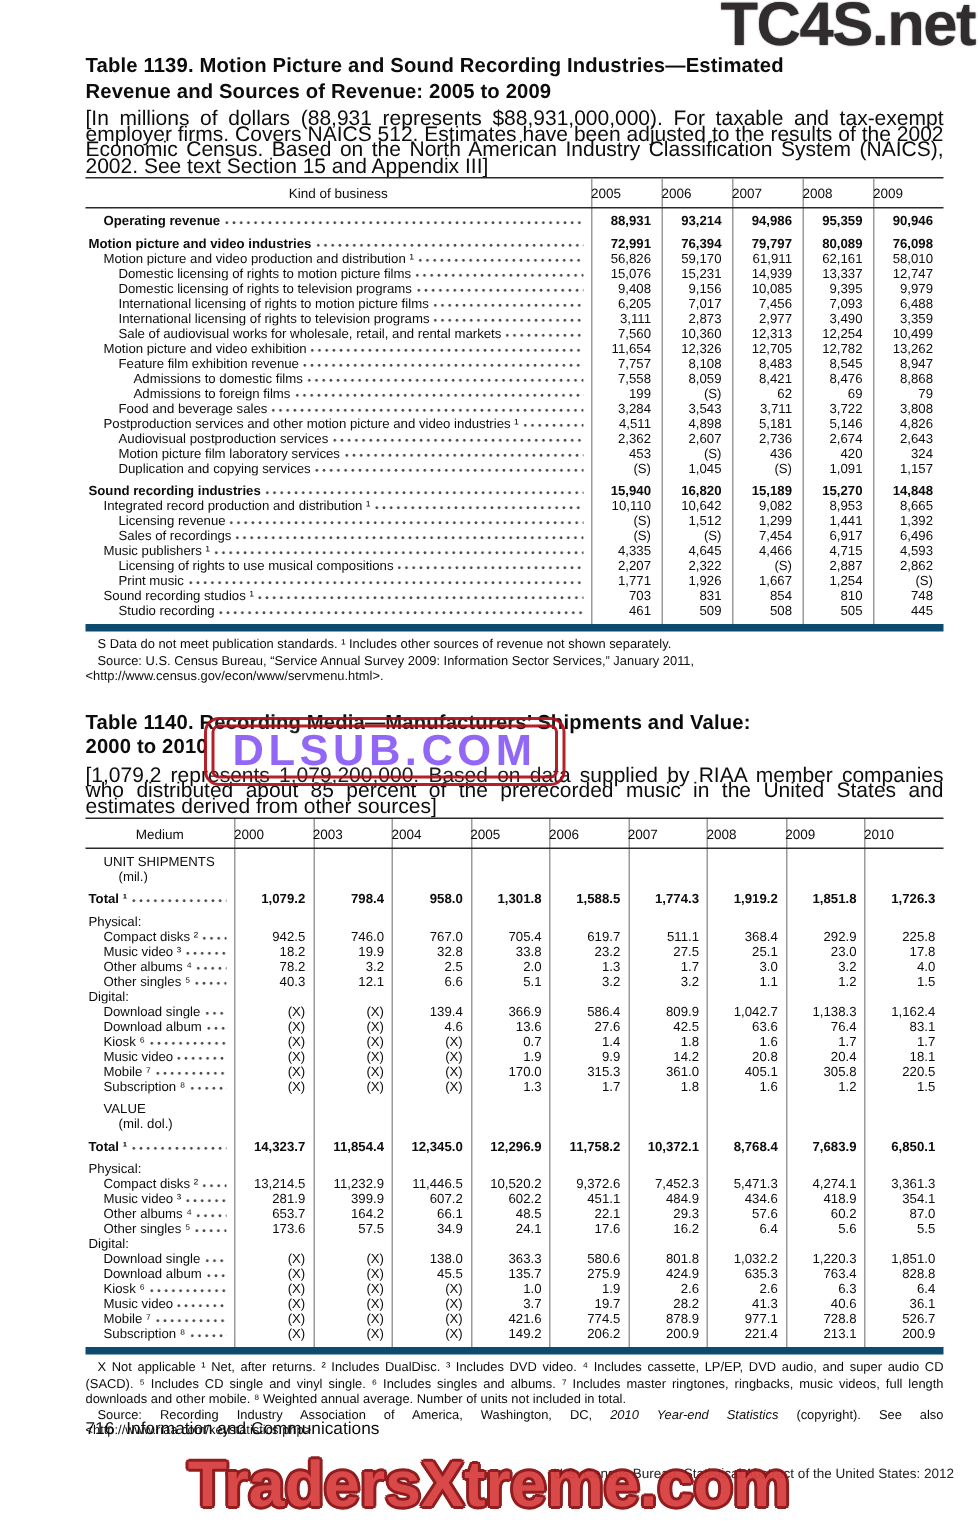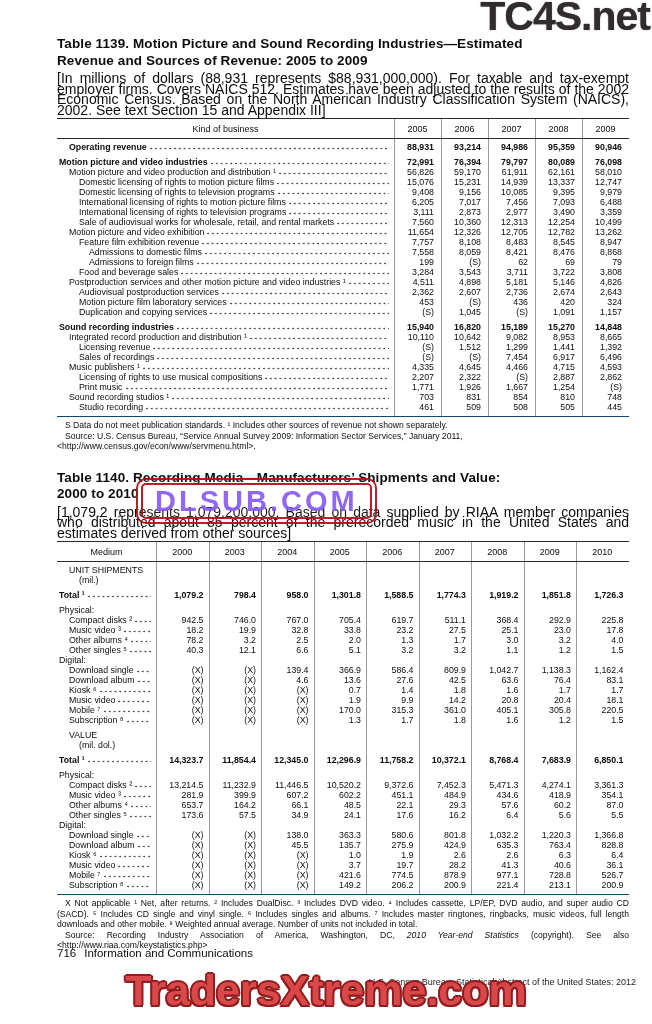--- a/index.html
+++ b/index.html
@@ -5,26 +5,26 @@
   *{margin:0;padding:0;box-sizing:border-box}
   html,body{background:#fff}
   body{width:652px;height:1024px;position:relative;overflow:hidden;
        font-family:"Liberation Sans","DejaVu Sans",sans-serif;color:#0c0c0c;}
   .sheet{position:absolute;inset:0;background:#fff;overflow:hidden}
   .content{position:absolute;left:57px;right:23px;top:36px}
 
   .t-title{font-size:13.5px;line-height:16.5px;font-weight:bold;letter-spacing:.1px}
   .t-note{font-size:14px;line-height:10.6px;margin-top:4px;margin-bottom:3px;text-align:justify}
 
-  .t-grid{position:relative;border-top:1px solid #2a2a2a;border-bottom:1px solid #0c4a6e;margin-top:2px}
+  .t-grid{position:relative;border-top:1px solid #2a2a2a;border-bottom:5px solid #0c4a6e;margin-top:2px}
   #grid1139{--stub:337px;--colw:47px}
   #grid1140{--stub:99px;--colw:52.5px}
   .t-head{display:flex;align-items:center;height:20px;border-bottom:1px solid #2a2a2a;font-size:9px;position:relative;z-index:2}
   .stub-h{width:var(--stub);text-align:center}
-  .col-h{width:var(--colw);text-align:center}
+  .col-h{width:var(--colw);text-align:left}
   .t-body{padding:3px 0 4px;position:relative;z-index:2}
   .t-row{display:flex;height:10px;line-height:10px;font-size:8.8px;white-space:nowrap}
   .t-row.b{font-weight:bold}
   .t-spacer{height:5px}
   .stub{width:var(--stub);display:flex;overflow:hidden}
   .ind0{padding-left:2px}.ind1{padding-left:12px}.ind2{padding-left:22px}.ind3{padding-left:32px}
   .dots{flex:1;align-self:flex-end;height:3px;margin:0 5px 2px 3px;
         background-image:radial-gradient(circle at 1.2px 1.5px,#4a4a4a .8px,transparent 1.1px);
         background-size:4.8px 3px;background-repeat:repeat-x}
   .val{width:var(--colw);text-align:right;padding-right:7px}
@@ -753,21 +753,21 @@
                 <span class="dots"></span>
               </div>
               <div class="val">(X)</div>
               <div class="val">(X)</div>
               <div class="val">138.0</div>
               <div class="val">363.3</div>
               <div class="val">580.6</div>
               <div class="val">801.8</div>
               <div class="val">1,032.2</div>
               <div class="val">1,220.3</div>
-              <div class="val">1,366.8</div>
+              <div class="val">1,851.0</div>
             </div>
             <div class="t-row">
               <div class="stub">
                 <span class="ind1">Download album</span>
                 <span class="dots"></span>
               </div>
               <div class="val">(X)</div>
               <div class="val">(X)</div>
               <div class="val">45.5</div>
               <div class="val">135.7</div>

